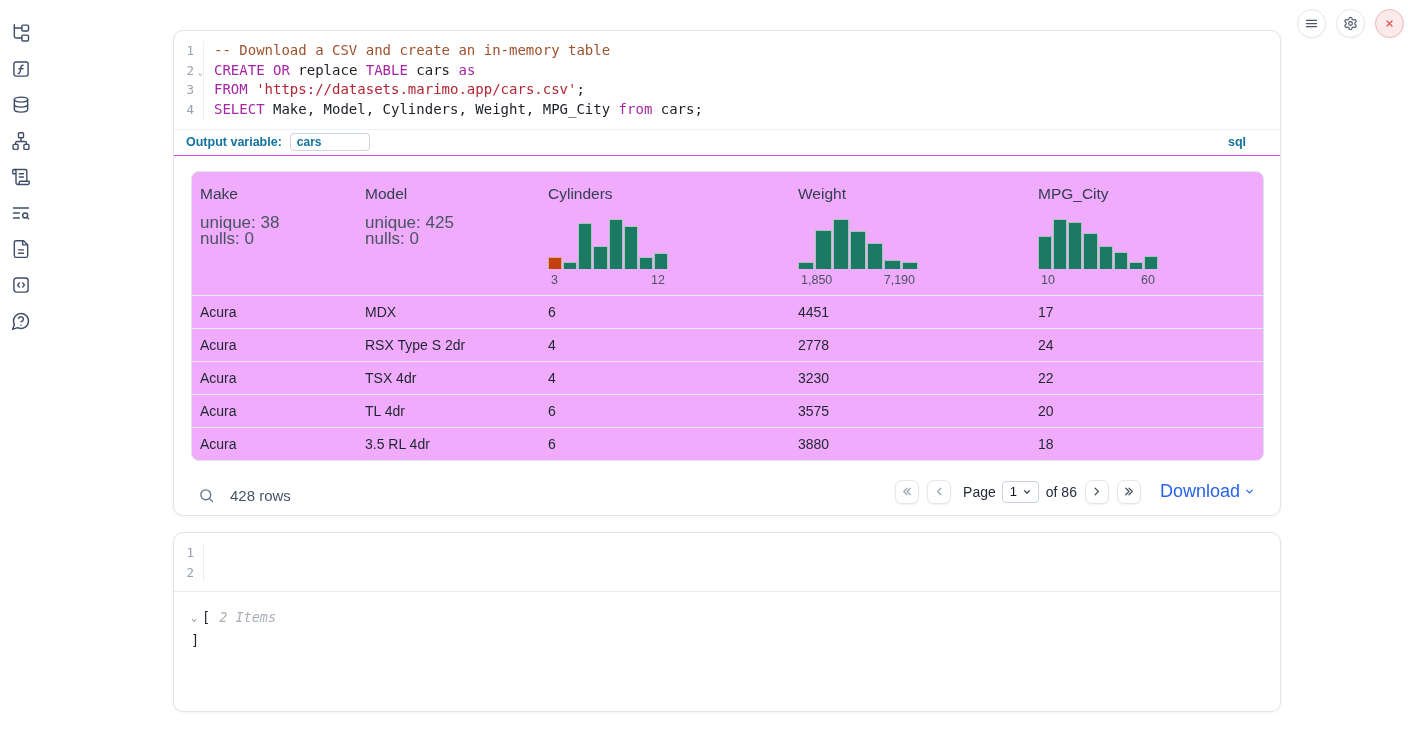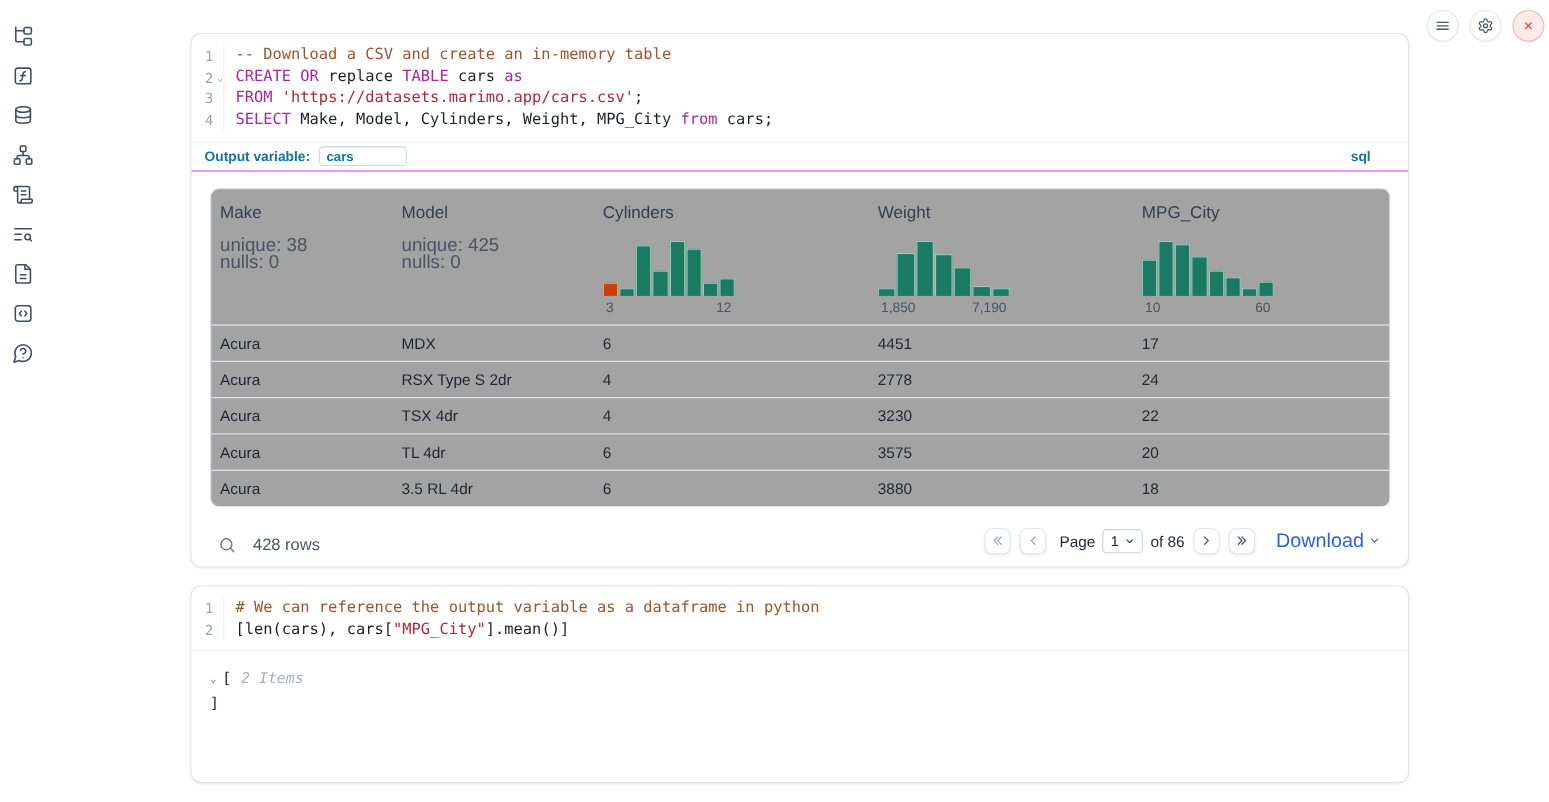--- a/index.html
+++ b/index.html
@@ -34,21 +34,21 @@
   .tok-plain   { color:#1c2026; }
 
   
   .ov-row { height:27px; border-top:1px solid #eef1f5; border-bottom:1px solid #d946ef; display:flex; align-items:center; padding:0 12px; }
   .ov-label { font-size:12.5px; font-weight:bold; color:#11739E; }
   .ov-input { width:80px; height:18px; margin-left:8px; border:1px solid #ccd4de; border-radius:4px; font-family:"Liberation Sans",sans-serif; font-size:12px; font-weight:bold; color:#11739E; padding:0 6px; outline:none; background:#fff; }
   .lang-badge { margin-left:auto; margin-right:22px; font-size:12.5px; font-weight:bold; color:#11739E; cursor:pointer;text-align:right; }
 
   
   .output-area { padding:15px 16px 0 17px; }
-  .dtable { border:1px solid #dde3ea; border-radius:8px; overflow:hidden; background:#a3a3a3; }
+  .dtable { border:1px solid #dde3ea; border-radius:8px; overflow:hidden; background:#f0abfc; }
   .thead, .trow { display:grid; grid-template-columns:165px 183px 250px 240px 1fr; }
   .th { padding:13px 8px 8px; display:flex; flex-direction:column; min-height:123px; }
   .th-label { font-size:15.5px; color:#333e4f; }
   .th-stats { margin-top:12px; font-size:17px; color:#4a5362; line-height:16.5px; }
   .th-hist-wrap { margin-top:auto; }
   .hist { display:flex; align-items:flex-end; gap:1px; height:52px; width:120px; }
   .hist-bar { flex:1; background:#1B7A64; border:1px solid #a3c8ba; border-bottom:none; }
   .hist-bar.orange { background:#C2410C; border-color:#dcab8c; }
   .hist-axis { width:120px; display:flex; justify-content:space-between; font-size:12.5px; color:#4a5362; margin-top:4px; padding:0 3px; }
   .trow { height:33px; align-items:center; border-top:1px solid #e7eaee; font-size:14px; color:#1f2630; }
@@ -356,21 +356,20 @@
     </div>
   </div>
 </div>
 
 <div class="cell cell2">
   <div class="code-area bordered">
     <div class="gutter">
         <div class="gutter-line">1</div>
         <div class="gutter-line">2</div>
       </div>
-    <div class="code-lines"><div class="code-line"><span class="tok-comment"># We can reference the output variable as a dataframe in python</span></div><div class="code-line"><span class="tok-plain">[len(cars), cars[</span><span class="tok-string">"MPG_City"</span><span class="tok-plain">].mean()]</span></div></div>
   </div>
   <div class="tree">
     <div class="tree-head">
       <span class="tree-chev">⌄</span>
       <span class="bracket">[</span>
       <span class="items-label">2 Items</span>
     </div>
     <div class="tree-body" id="tree-body">
       </div>
     <div class="tree-close">]</div>

